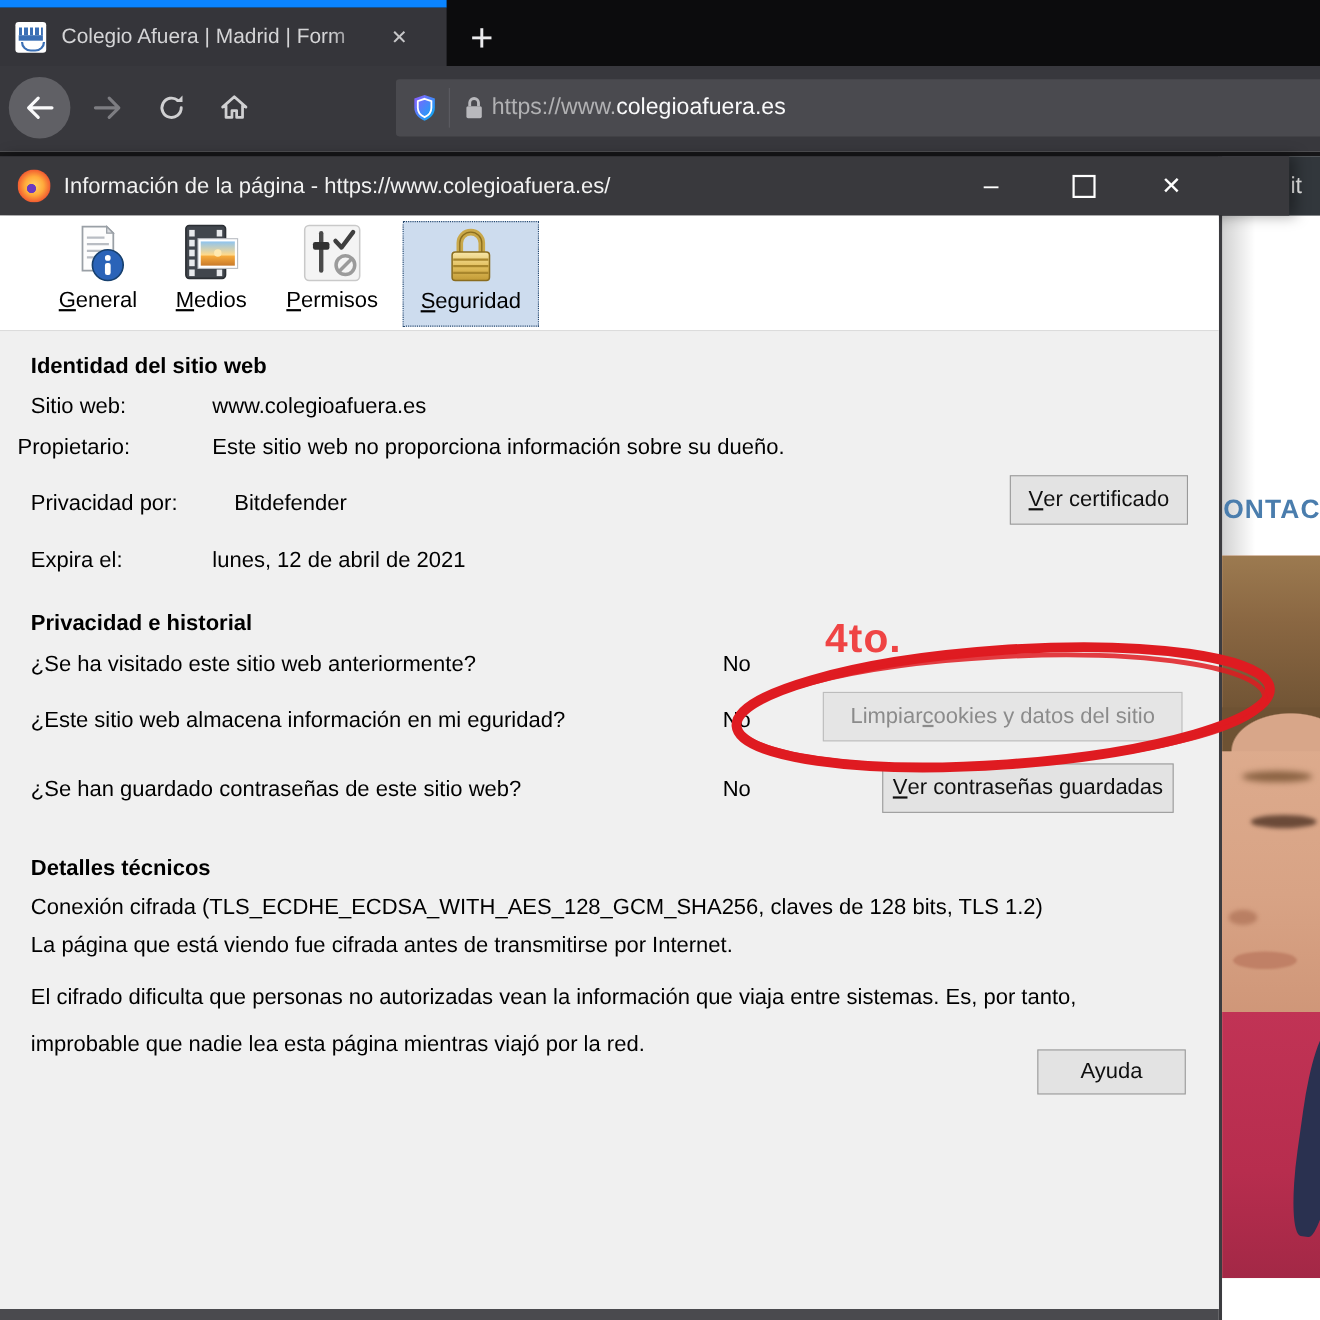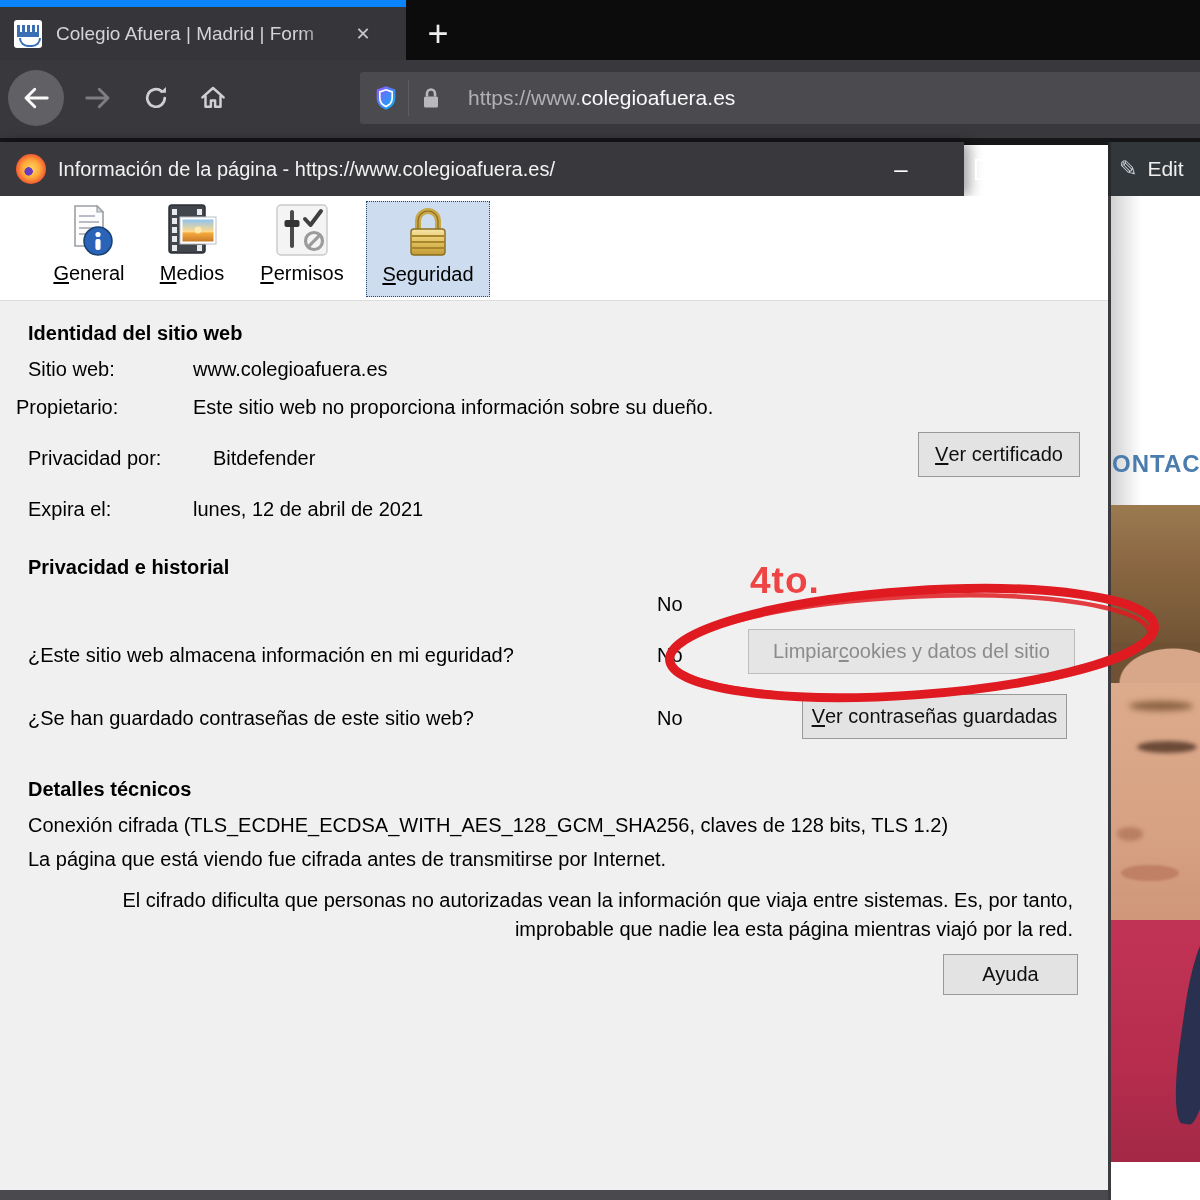--- a/index.html
+++ b/index.html
@@ -21,21 +21,21 @@
   .tab-fade{position:absolute;right:0;top:0;width:46px;height:26px;background:linear-gradient(90deg,rgba(53,53,58,0),#35353a 85%);}
   .tab-close{width:34px;text-align:center;color:#c7c7c9;font-size:18px;cursor:default;}
   .newtab{left:416px;top:12px;width:44px;height:44px;color:#ececee;font-size:36px;font-weight:300;
           display:flex;align-items:center;justify-content:center;}
   .navbar{left:0;top:60px;width:1200px;height:78px;background:#38383d;}
   .navbtn{top:70px;width:56px;height:56px;display:flex;align-items:center;justify-content:center;}
   .back-circle{left:8px;background:#606065;border-radius:50%;}
   .chrome-sep{left:0;top:138px;width:1200px;height:7px;background:#161618;}
   .urlbar{left:360px;top:72px;width:840px;height:52px;background:#4a4a4f;border-radius:3px 0 0 3px;display:flex;align-items:center;}
   .url-divider{width:1px;height:36px;background:#5d5d62;margin:0 10px 0 8px;}
-  .url-text{font-size:21px;margin-left:25px;white-space:nowrap;}
+  .url-text{font-size:21px;margin-left:4px;white-space:nowrap;}
   .url-scheme{color:#b1b1b3;}
   .url-domain{color:#f9f9fa;}
 
   
   .page-strip{left:1108px;top:142px;width:92px;height:1058px;background:#ffffff;border-left:3px solid #3c3c40;}
   .admin-bar{left:1108px;top:142px;width:92px;height:54px;background:#32373c;display:flex;align-items:center;border-left:3px solid #26282b;}
   .pencil{color:#c8cdd2;font-size:22px;margin-left:8px;transform:rotate(0deg);}
   .admin-label{color:#eeeeee;font-size:21px;margin-left:10px;white-space:nowrap;}
   .page-shadow{left:1111px;top:196px;width:30px;height:1004px;background:linear-gradient(90deg,rgba(0,0,0,.18),rgba(0,0,0,0));}
   .contact-link{left:1112px;top:450px;width:88px;height:32px;overflow:hidden;color:#4a7dad;
@@ -55,21 +55,21 @@
       background:#b97f63;filter:blur(2px);}
   .photo .lips{position:absolute;left:10px;top:360px;width:58px;height:16px;border-radius:50%;
       background:#c08066;filter:blur(1px);}
   .photo .shirt{position:absolute;left:0;top:415px;width:100%;height:242px;
       background:linear-gradient(180deg,#c13355 0%,#b72d4e 60%,#a32846 100%);}
   .photo .collar{position:absolute;right:-16px;top:430px;width:34px;height:190px;border-radius:40%;
       background:#2a3150;transform:rotate(8deg);}
   .page-white-bottom{left:1111px;top:1162px;width:89px;height:38px;background:#ffffff;}
 
   
-  .dialog-titlebar{left:0;top:142px;width:964px;height:54px;background:#39393d;display:flex;align-items:center;
+  .dialog-titlebar{left:0;top:142px;width:1172px;height:54px;background:#39393d;display:flex;align-items:center;
       box-shadow:6px 0 12px rgba(0,0,0,.35);}
   .ff-icon{width:30px;height:30px;margin-left:16px;border-radius:50%;
       background:radial-gradient(circle at 42% 58%,#6a3bbf 0 16%,rgba(0,0,0,0) 18%),
                  radial-gradient(circle at 50% 50%,#ffd567 0%,#ffaa3b 40%,#f25c31 70%,#c5337a 100%);}
   .dialog-title{color:#f2f2f2;font-size:20px;margin-left:12px;white-space:nowrap;}
   .winbtn{top:142px;width:70px;height:54px;display:flex;align-items:center;justify-content:center;color:#ffffff;}
   .min-glyph{font-size:24px;line-height:20px;}
   .max-box{width:17px;height:17px;border:2px solid #ffffff;}
   .close-glyph{font-size:22px;}
 
@@ -77,21 +77,21 @@
   .tool-item{position:absolute;top:201px;height:94px;display:flex;flex-direction:column;align-items:center;justify-content:flex-start;}
   .tool-item .ticon{height:58px;display:flex;align-items:flex-end;}
   .tool-label{font-size:20px;color:#000;margin-top:3px;}
   .tool-selected{background:#cddcee;border:1px dotted #26486e;}
 
   .dialog-content{left:0;top:300px;width:1108px;height:890px;background:#f0f0f0;}
   .dialog-bottom{left:0;top:1190px;width:1108px;height:10px;background:#4a4a4e;}
 
   .txt{position:absolute;font-size:20px;color:#000;white-space:nowrap;}
   .hdr{font-weight:bold;}
-  .wrap{white-space:normal;line-height:29px;text-align:right;}
+  .wrap{white-space:normal;line-height:42px;}
   u{text-decoration:underline;text-underline-offset:2px;}
 
   .btn{position:absolute;display:flex;align-items:center;justify-content:center;
        background:#e3e3e3;border:1px solid #999999;font-size:20px;color:#101010;
        font-family:"Liberation Sans",sans-serif;box-sizing:border-box;}
   .btn-disabled{color:#8b8b8b;border-color:#bcbcbc;background:#e5e5e5;}
 
   
   .annotation-svg{left:0;top:0;width:1200px;height:1200px;pointer-events:none;z-index:40;}
   .annotation-label{left:750px;top:560px;font-size:37px;font-weight:bold;color:#ef4444;z-index:41;letter-spacing:1px;}
@@ -296,20 +296,21 @@
   <div class="txt z4" style="left:193px;top:358px;">www.colegioafuera.es</div>
   <div class="txt z4" style="left:16px;top:396px;">Propietario:</div>
   <div class="txt z4" style="left:193px;top:396px;">Este sitio web no proporciona información sobre su dueño.</div>
   <div class="txt z4" style="left:28px;top:447px;">Privacidad por:</div>
   <div class="txt z4" style="left:193px;top:447px;margin-left:20px;">Bitdefender</div>
   <div class="btn z4" style="left:918px;top:432px;width:162px;height:45px;"><u>V</u>er certificado</div>
   <div class="txt z4" style="left:28px;top:498px;text-align:center;">Expira el:</div>
   <div class="txt z4" style="left:193px;top:498px;">lunes, 12 de abril de 2021</div>
 
   <div class="txt hdr z4" style="left:28px;top:556px;">Privacidad e historial</div>
+  <div class="txt z4" style="left:28px;top:593px;">¿Se ha visitado este sitio web anteriormente?</div>
   <div class="txt z4" style="left:657px;top:593px;">No</div>
   <div class="txt z4" style="left:28px;top:644px;">¿Este sitio web almacena información en mi eguridad?</div>
   <div class="txt z4" style="left:657px;top:644px;">No</div>
   <div class="btn btn-disabled z4" style="left:748px;top:629px;width:327px;height:45px;">Limpiar <u>c</u>ookies y datos del sitio</div>
   <div class="txt z4" style="left:28px;top:707px;">¿Se han guardado contraseñas de este sitio web?</div>
   <div class="txt z4" style="left:657px;top:707px;">No</div>
   <div class="btn z4" style="left:802px;top:694px;width:265px;height:45px;"><u>V</u>er contraseñas guardadas</div>
 
   <div class="txt hdr z4" style="left:28px;top:778px;">Detalles técnicos</div>
   <div class="txt z4" style="left:28px;top:814px;">Conexión cifrada (TLS_ECDHE_ECDSA_WITH_AES_128_GCM_SHA256, claves de 128 bits, TLS 1.2)</div>

